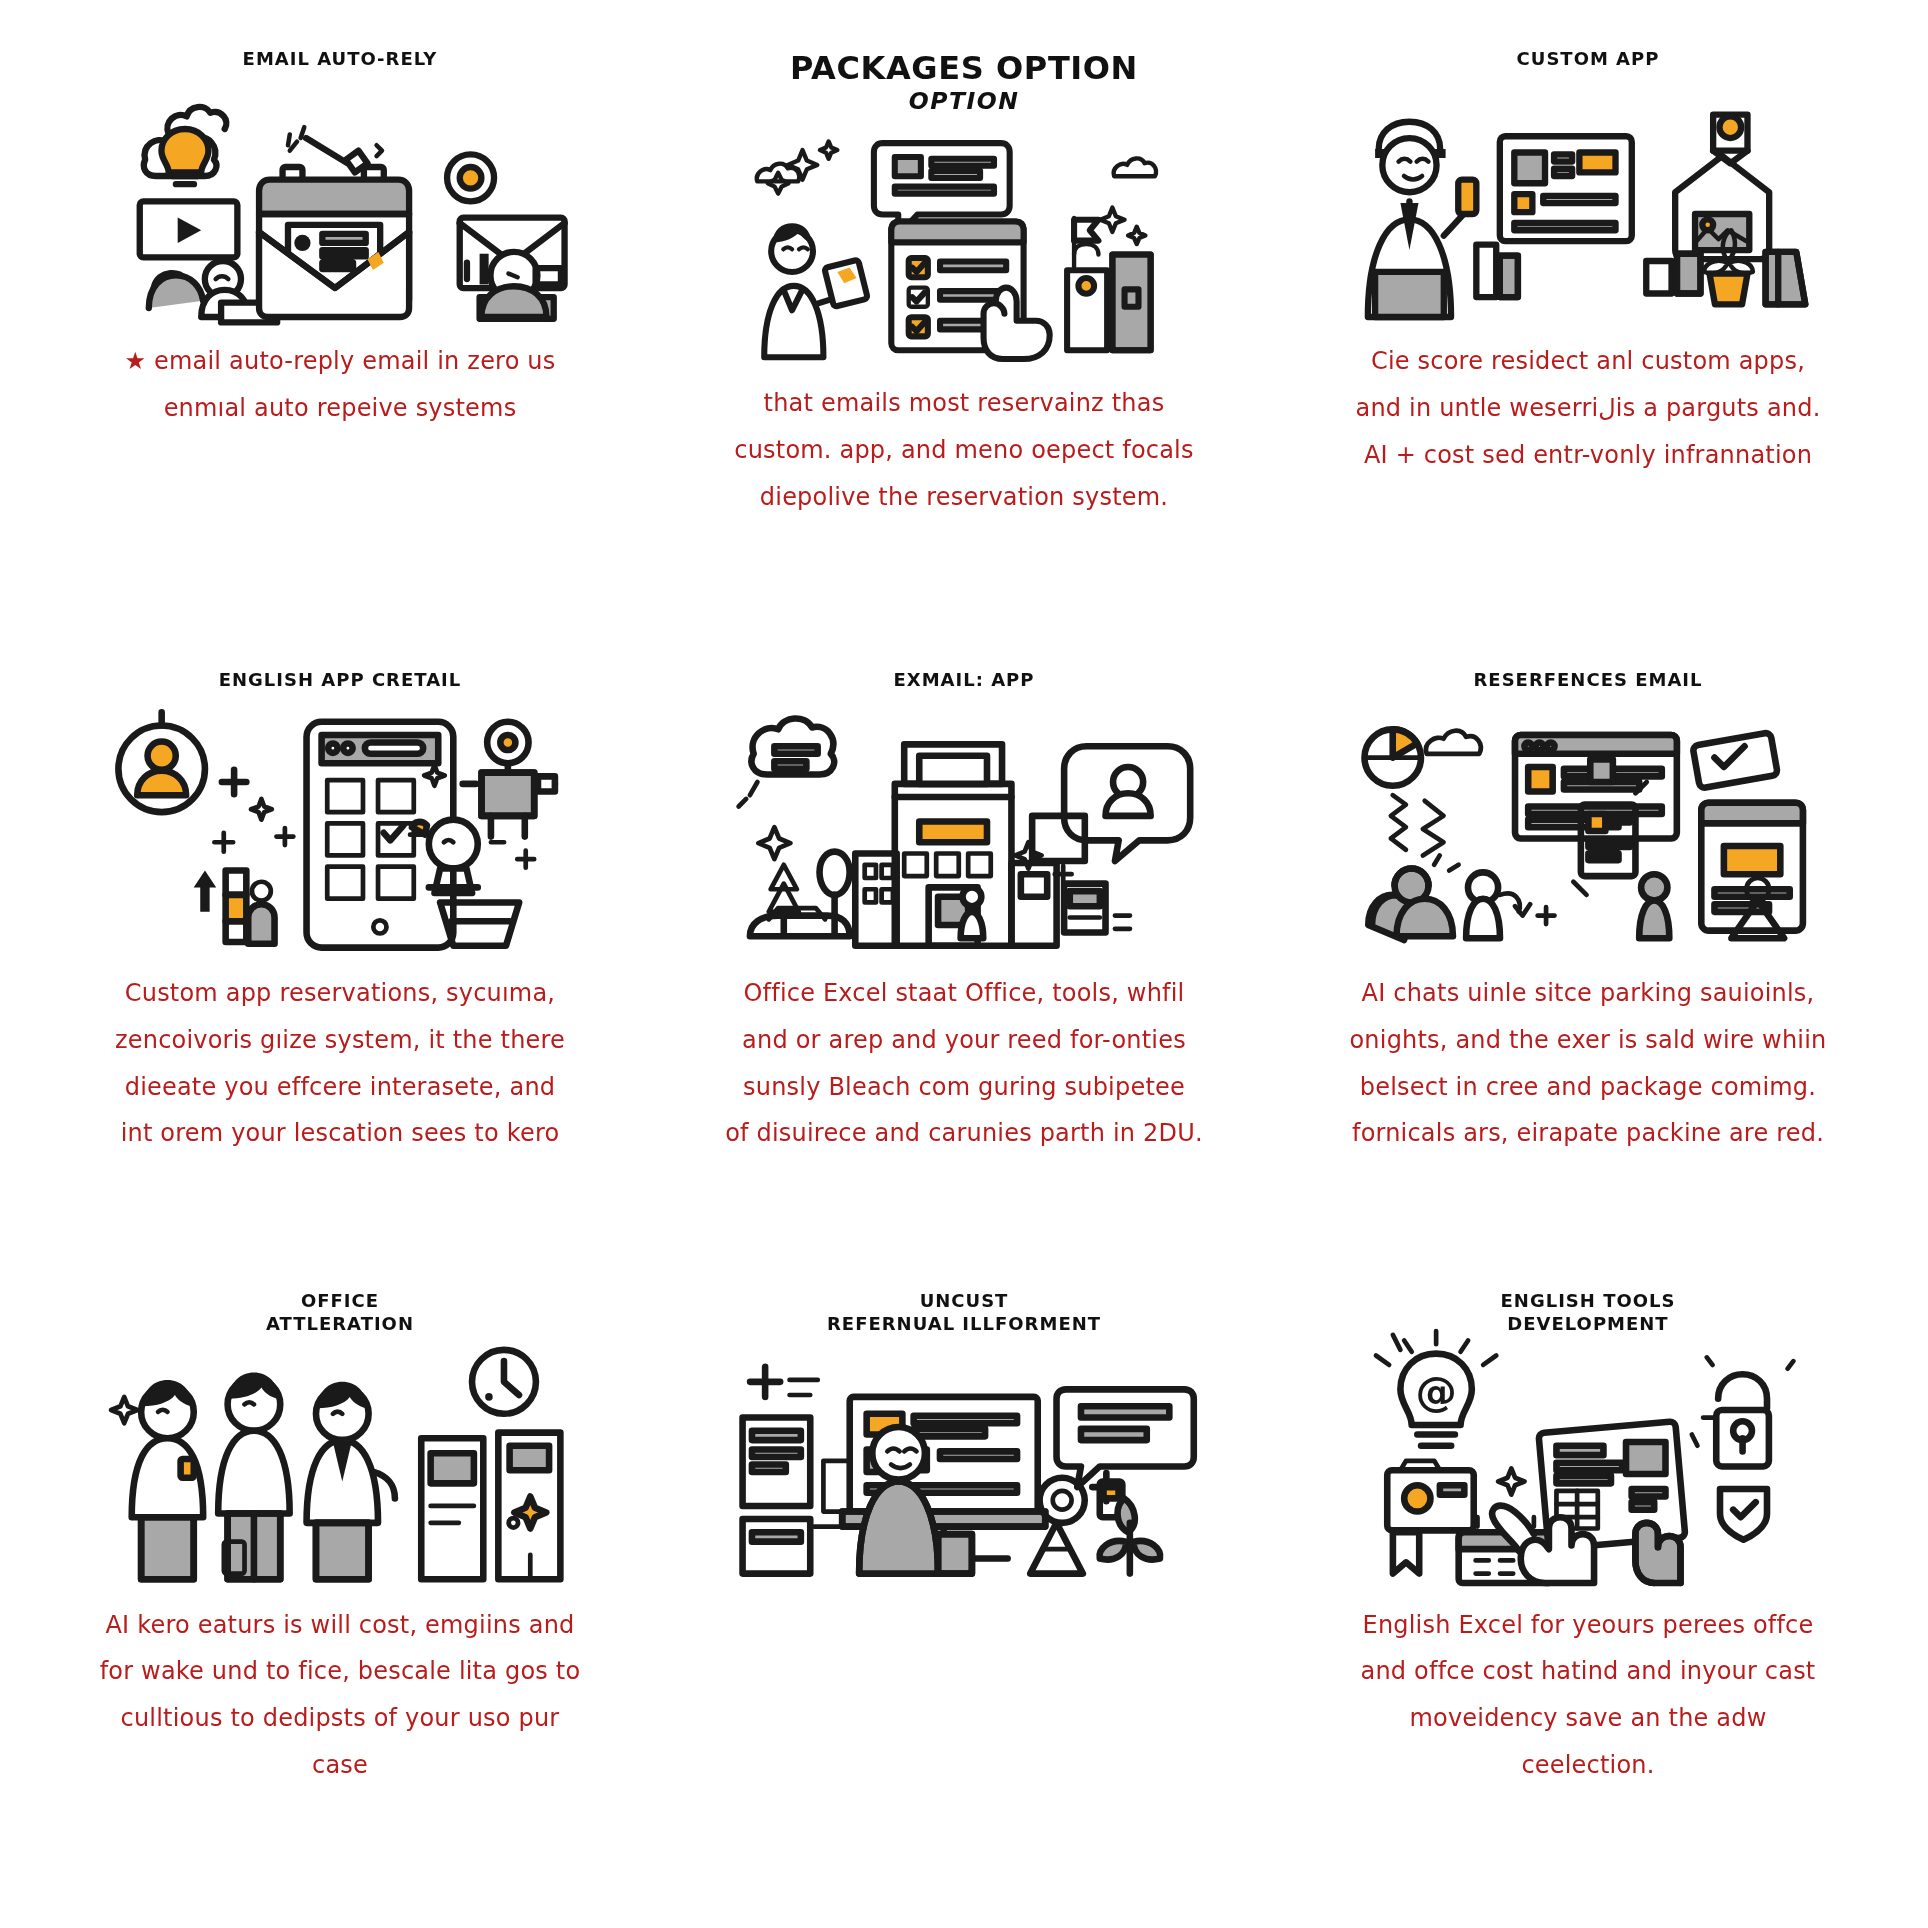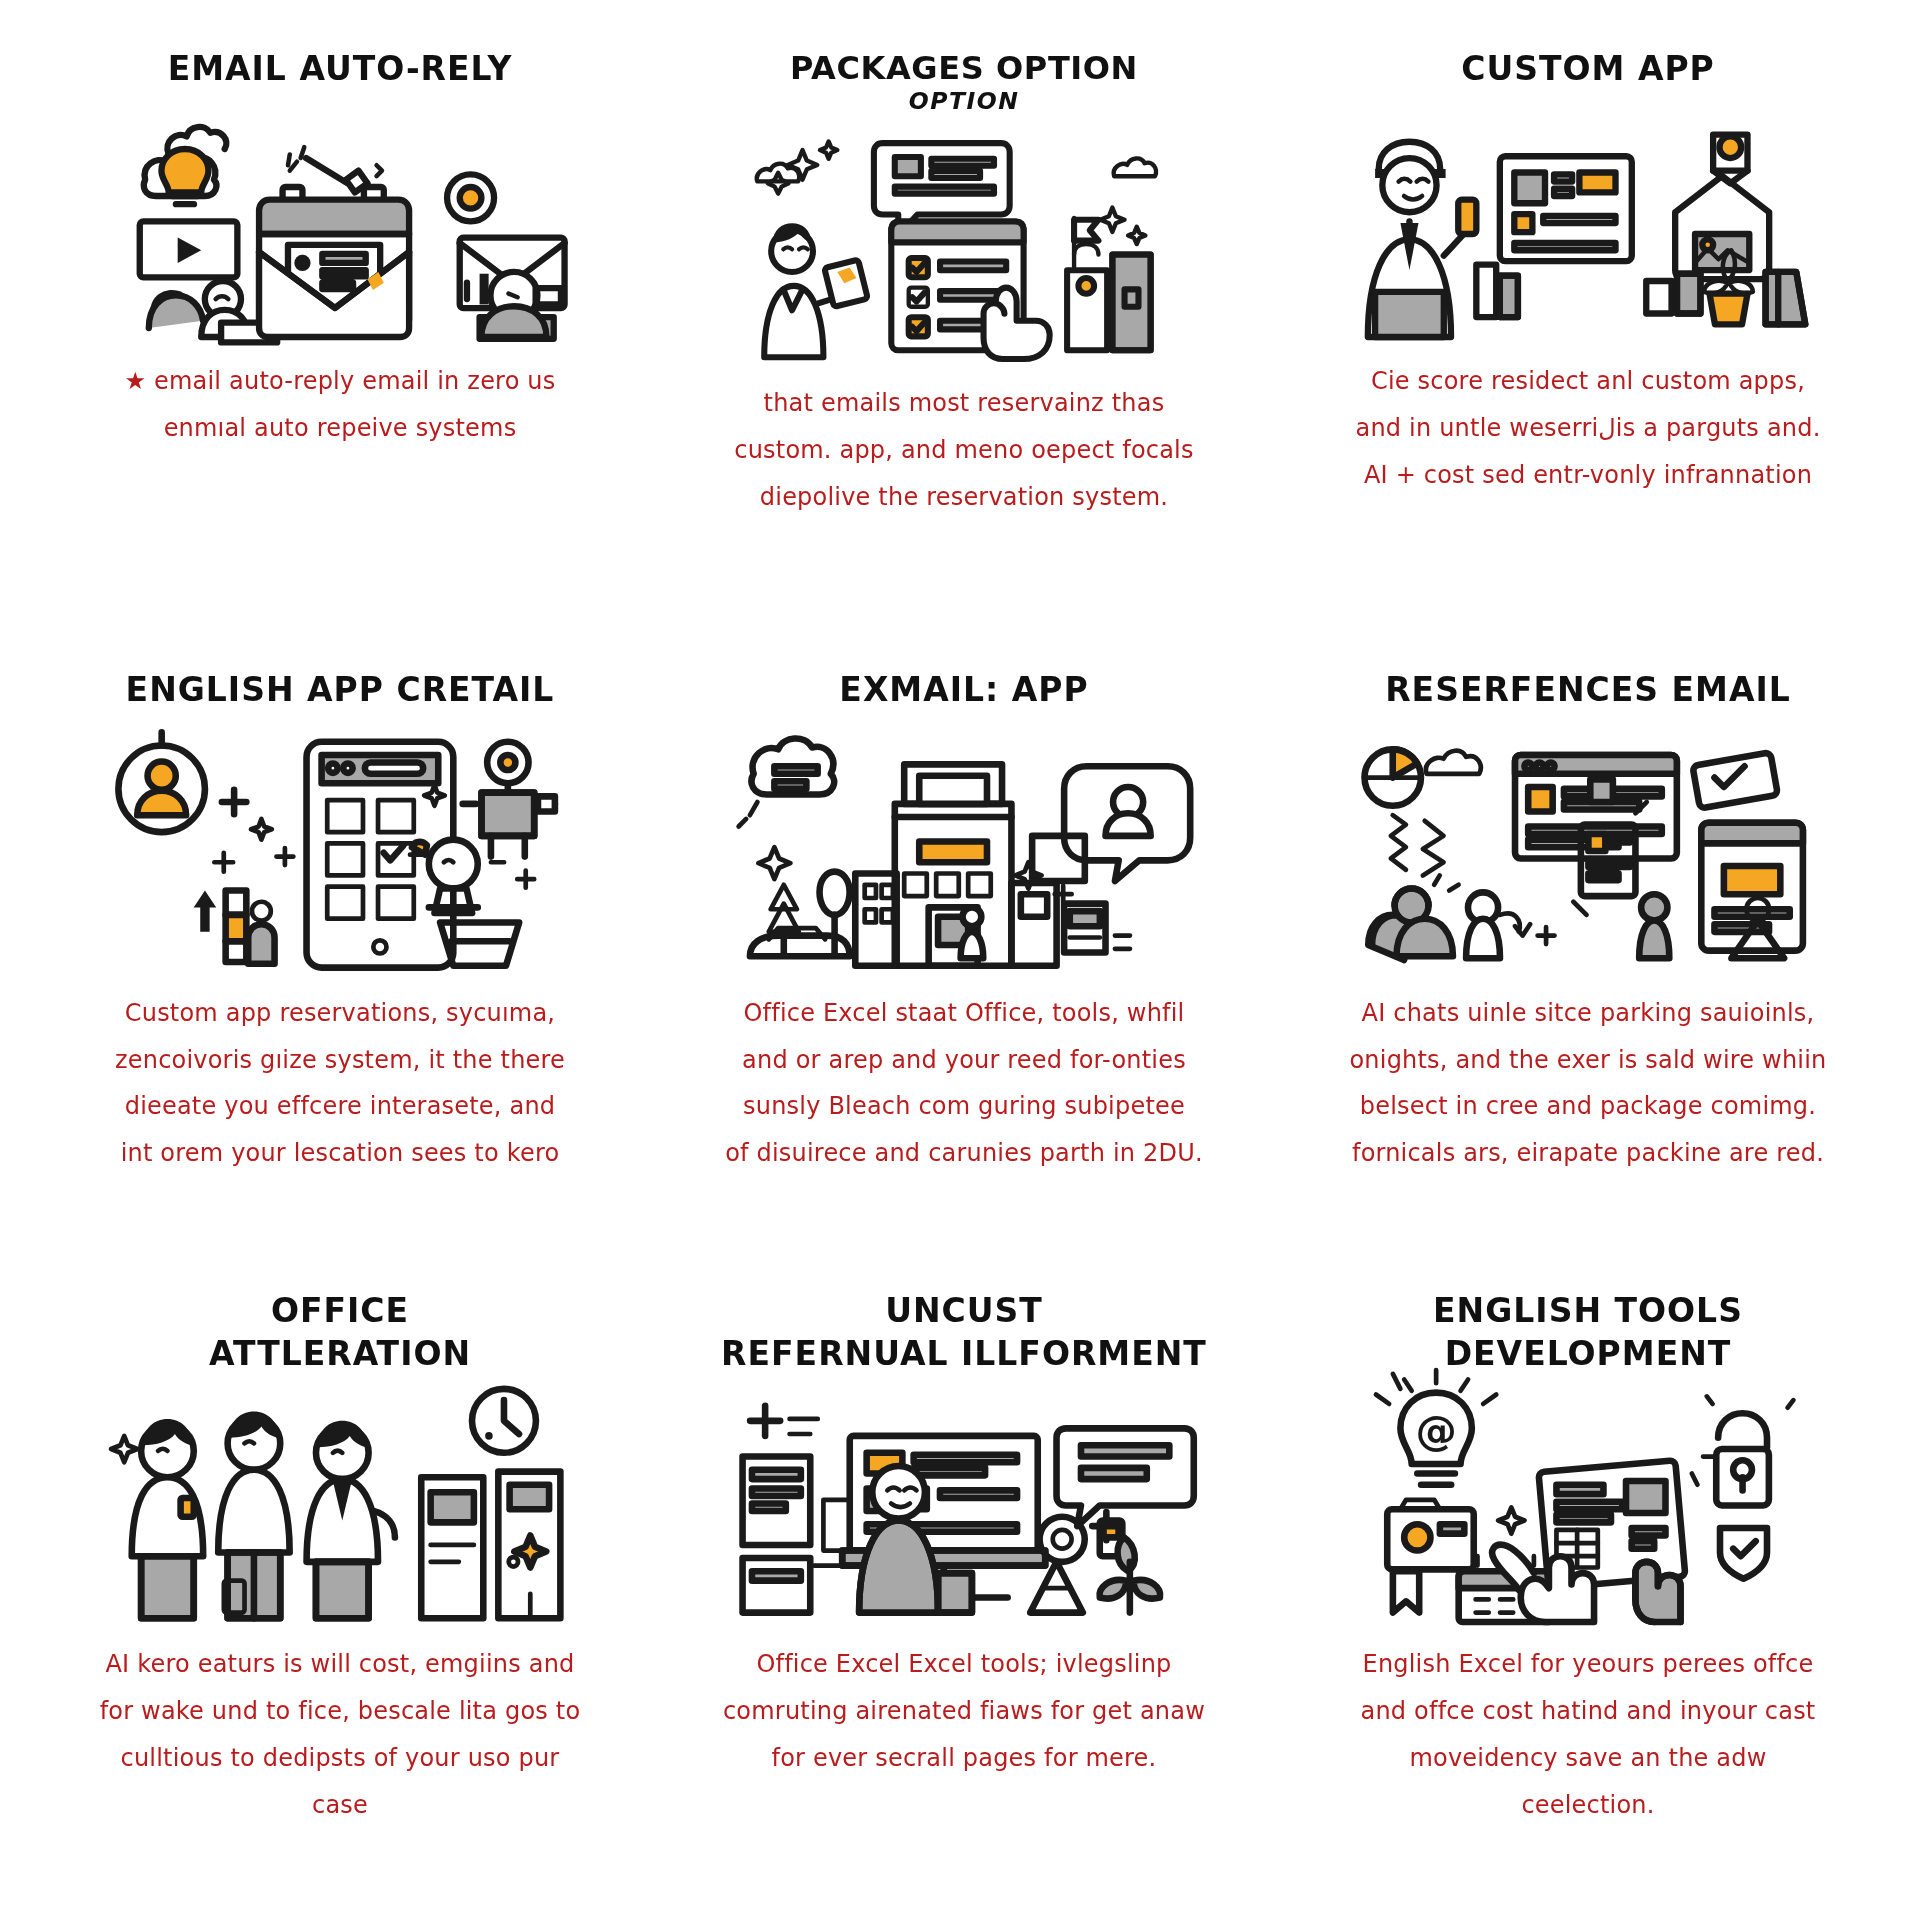--- a/index.html
+++ b/index.html
@@ -20,21 +20,21 @@
   .card{
     position:relative;
     display:flex;
     flex-direction:column;
     align-items:center;
     box-sizing:border-box;
     padding:9.4px 22.6px 0 22.6px;
   }
   .title{
     font-weight:bold;
-    font-size:33px;
+    font-size:18px;
     letter-spacing:1px;
     text-align:center;
     line-height:1.32;
     color:#111;
     margin:0 0 3.8px 0;
     white-space:pre-line;
   }
   .title.big{ font-size:32px; letter-spacing:0.6px; }
   .art{
     width:100%;
@@ -562,23 +562,20 @@
       <g>
         <path class="fg" d="M434 196c-14-8-14-28-4-36 12 8 16 28 4 36z"></path>
         <path class="fg" d="M432 206c-18-4-30 8-28 18 16 4 28-4 28-18zM440 206c18-4 30 8 28 18-16 4-28-4-28-18z"></path>
         <path class="st" d="M436 186v54"></path>
       </g>
       <g>
         <rect class="st2" x="110" y="120" width="28" height="54"></rect>
         <path class="st2" d="M100 190h50"></path>
       </g>
     </svg>
-    <div class="body">Office Excel Excel tools; ivlegslinp
-comruting airenated fiaws for get anaw
-for ever secrall pages for mere.</div>
   </div>
 
   <div class="card r3">
     <div class="title">ENGLISH TOOLS
 DEVELOPMENT</div>
     <svg class="art" viewBox="0 0 520 250">
       <g>
         <path class="st" d="M60 44c0-22 16-38 38-38s38 16 38 38c0 16-12 24-12 38H72c0-14-12-22-12-38z"></path>
         <path class="st" d="M78 92h40M82 104h32"></path>
         <path class="st2" d="M98 250"></path>

